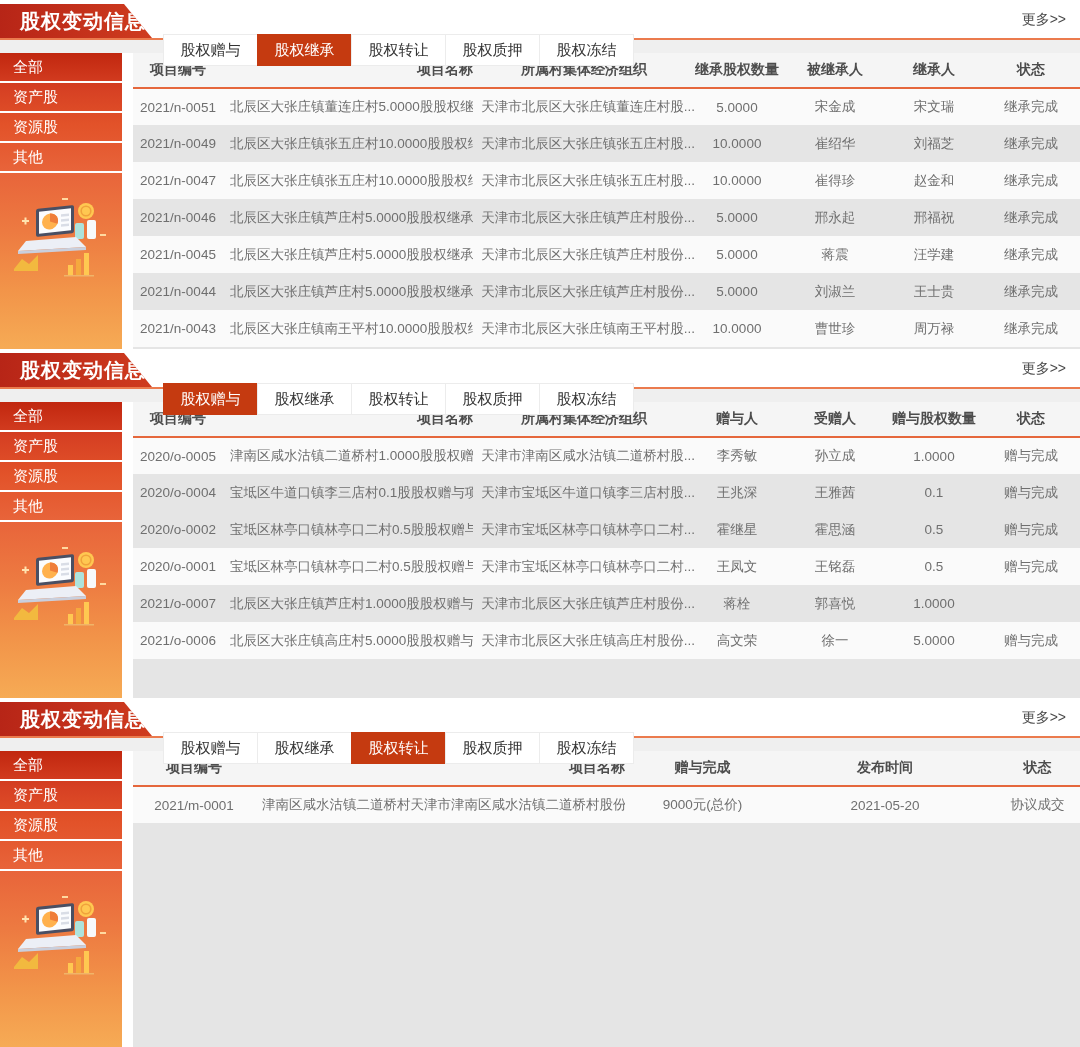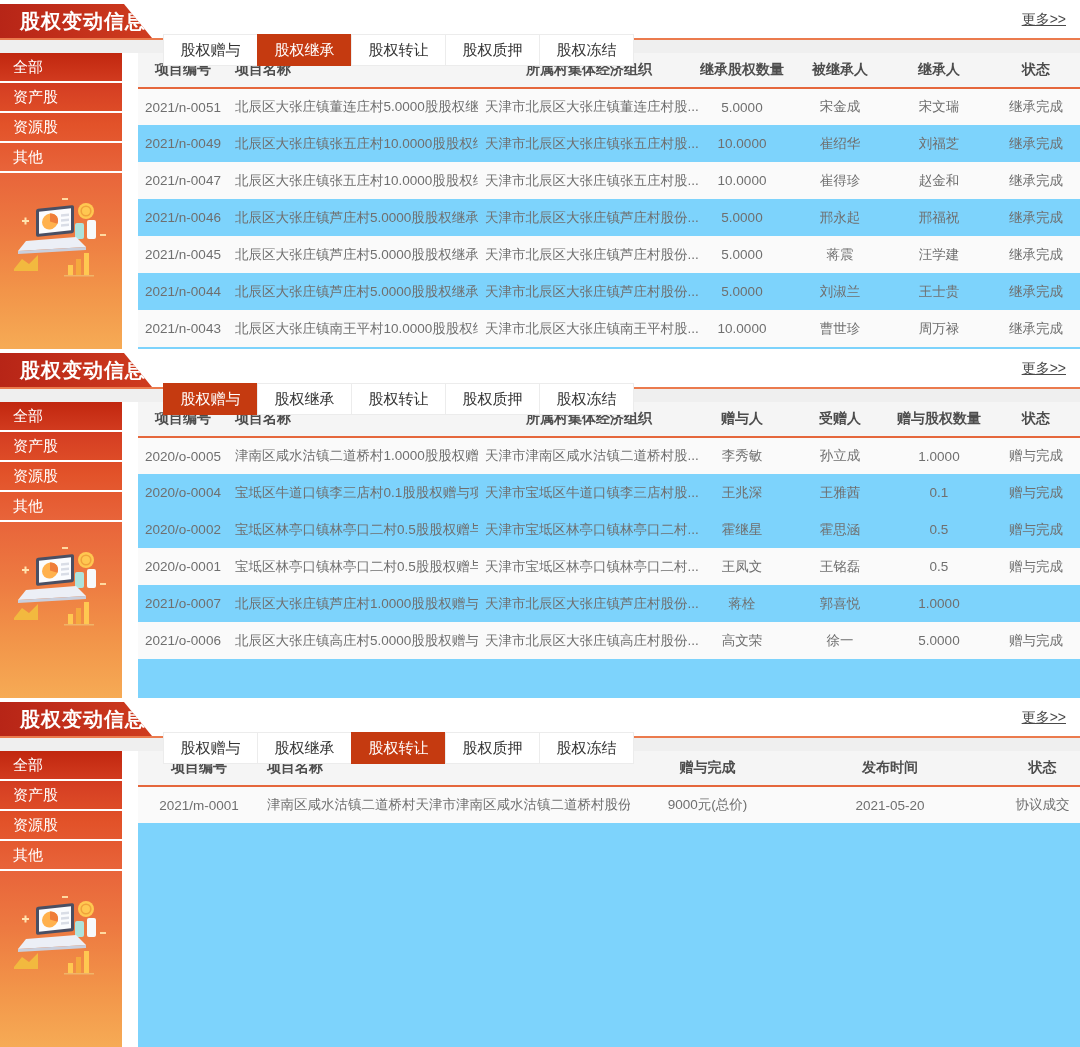--- a/index.html
+++ b/index.html
@@ -28,54 +28,54 @@
   .tabs { position:absolute; left:164px; top:6px; height:32px; display:flex;margin-top:28px; }
   .tab {
     width:95px; height:32px; line-height:30px; text-align:center;
     font-size:15px; color:#333; background:#fff;
     border:1px solid #ececec; margin-left:-1px; cursor:pointer;
     white-space:nowrap;
   }
   .tab.active { background:#c53a10; border-color:#c53a10; color:#fff; }
   .more {
     position:absolute; right:14px; top:0; height:38px; line-height:38px;
-    font-size:14px; color:#4a4a4a; cursor:pointer;text-decoration:underline;
+    font-size:14px; color:#4a4a4a; cursor:pointer;
   }
   .gap { height:13px; }
 
   
   .content { display:flex; height:296px; background:#fff; }
   .sidebar {
     position:relative; width:122px; flex:none;
     background:linear-gradient(180deg,#c1270f 0%,#d64023 12%,#e25229 24%,
                #e8643a 40%,#ed7a41 60%,#f29449 80%,#f6ab55 100%);
   }
   .side-item {
     height:30px; line-height:27px; padding-left:13px;
     color:#fff; font-size:15px; cursor:pointer;
     border-bottom:2px solid #ffffff;
     white-space:nowrap;
   }
   .illus { position:absolute; left:12px; top:142px; width:98px; height:92px; }
 
-  .table-wrap { flex:1; margin-left:16px; background:#7dd3fc; overflow:hidden; }
+  .table-wrap { flex:1; margin-left:11px; background:#e5e5e5; overflow:hidden; }
   table { width:100%; border-collapse:collapse; table-layout:fixed; }
   th {
     height:35px; background:#f5f5f5; font-size:14px; font-weight:bold;
     color:#4d4d4d; border-bottom:2px solid #e5673c;
     white-space:nowrap; overflow:hidden;
   }
   td {
     height:37px; font-size:13.5px; color:#6f6f6f;
     white-space:nowrap; overflow:hidden;
   }
   tr.odd td { background:#fafafa; }
   tr.data-row { cursor:pointer; }
   .ac { text-align:center; }
-  .al { text-align:left; padding-left:7px; }
+  .al { text-align:right; padding-left:7px; }
 </style>
 </head>
 <body>
 
 <div id="app">
     <div class="section">
       <div class="topbar">
         <div class="ribbon">股权变动信息</div>
         <div class="tabs">
           <div class="tab">股权赠与</div>

